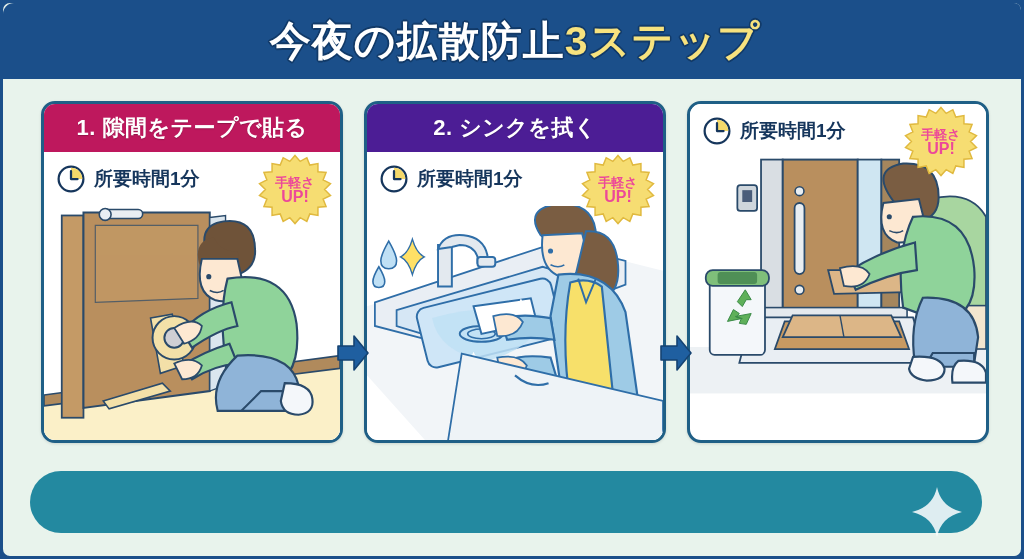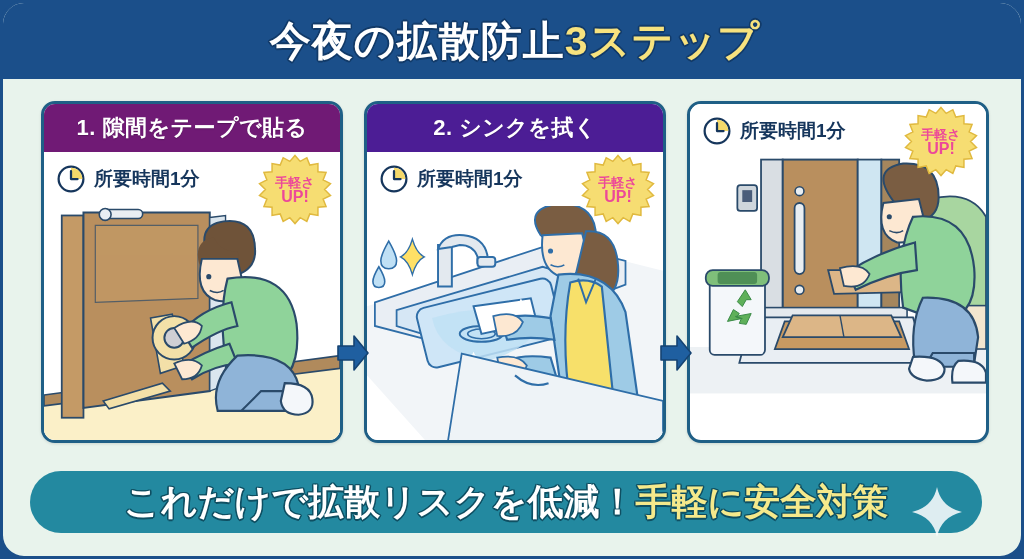--- a/index.html
+++ b/index.html
@@ -7,21 +7,21 @@
   body {
     font-family:"Liberation Sans","DejaVu Sans",sans-serif;
     background:#1b4f8a;
     overflow:hidden;
   }
   .poster {
     position:relative;
     width:1024px; height:559px;
     background:#e8f3ec;
     border:3px solid #1b4f8a;
-    border-radius:24px;
+    border-radius:10px;
     overflow:hidden;
     padding-left:33px;
   }
 
   
   .titlebar {
     position:absolute; left:0; top:0;
     width:1024px; height:76px;
     background:#1b4f8a;
     border-radius:11px 11px 0 0;
@@ -58,21 +58,21 @@
   .card.c3 { left:684px; }
 
   .card-head {
     height:48px;
     display:flex; align-items:center; justify-content:center;
     color:#ffffff; font-size:22px; font-weight:bold;
     letter-spacing:.5px;
     white-space:nowrap;
     text-shadow:0 1px 1px rgba(0,0,0,.22);
   }
-  .c1 .card-head { background:#701a75; }
+  .c1 .card-head { background:#be185d; }
   .c2 .card-head { background:#4c1d95; }
   .c3 .card-head { background:#1f6f86; }
 
   .card-meta {
     height:54px;
     display:flex; align-items:center;
     padding:0 10px 0 12px;
     gap:8px;
     position:relative;
     background:#ffffff;
@@ -308,21 +308,20 @@
       </svg>
     </span>
     <span class="arrow a2">
       <svg viewBox="0 0 34 38" width="34" height="38">
         <path d="M2 12 L18 12 L18 2 L32 19 L18 36 L18 26 L2 26 Z" fill="#1f5fa0" stroke="#154372" stroke-width="1.6" stroke-linejoin="round"></path>
       </svg>
     </span>
   </div>
 
   <div class="banner">
-    <div class="banner-text"><span>これだけで拡散リスクを低減！</span><span class="accent">手軽に安全対策</span></div>
     <span class="sparkle">
       <svg viewBox="0 0 54 54" width="54" height="54">
         <path d="M27 2 Q31 22 52 27 Q31 32 27 52 Q23 32 2 27 Q23 22 27 2 Z" fill="#ffffff" opacity=".85"></path>
       </svg>
     </span>
   </div>
 
 </div>
 
 </body></html>

